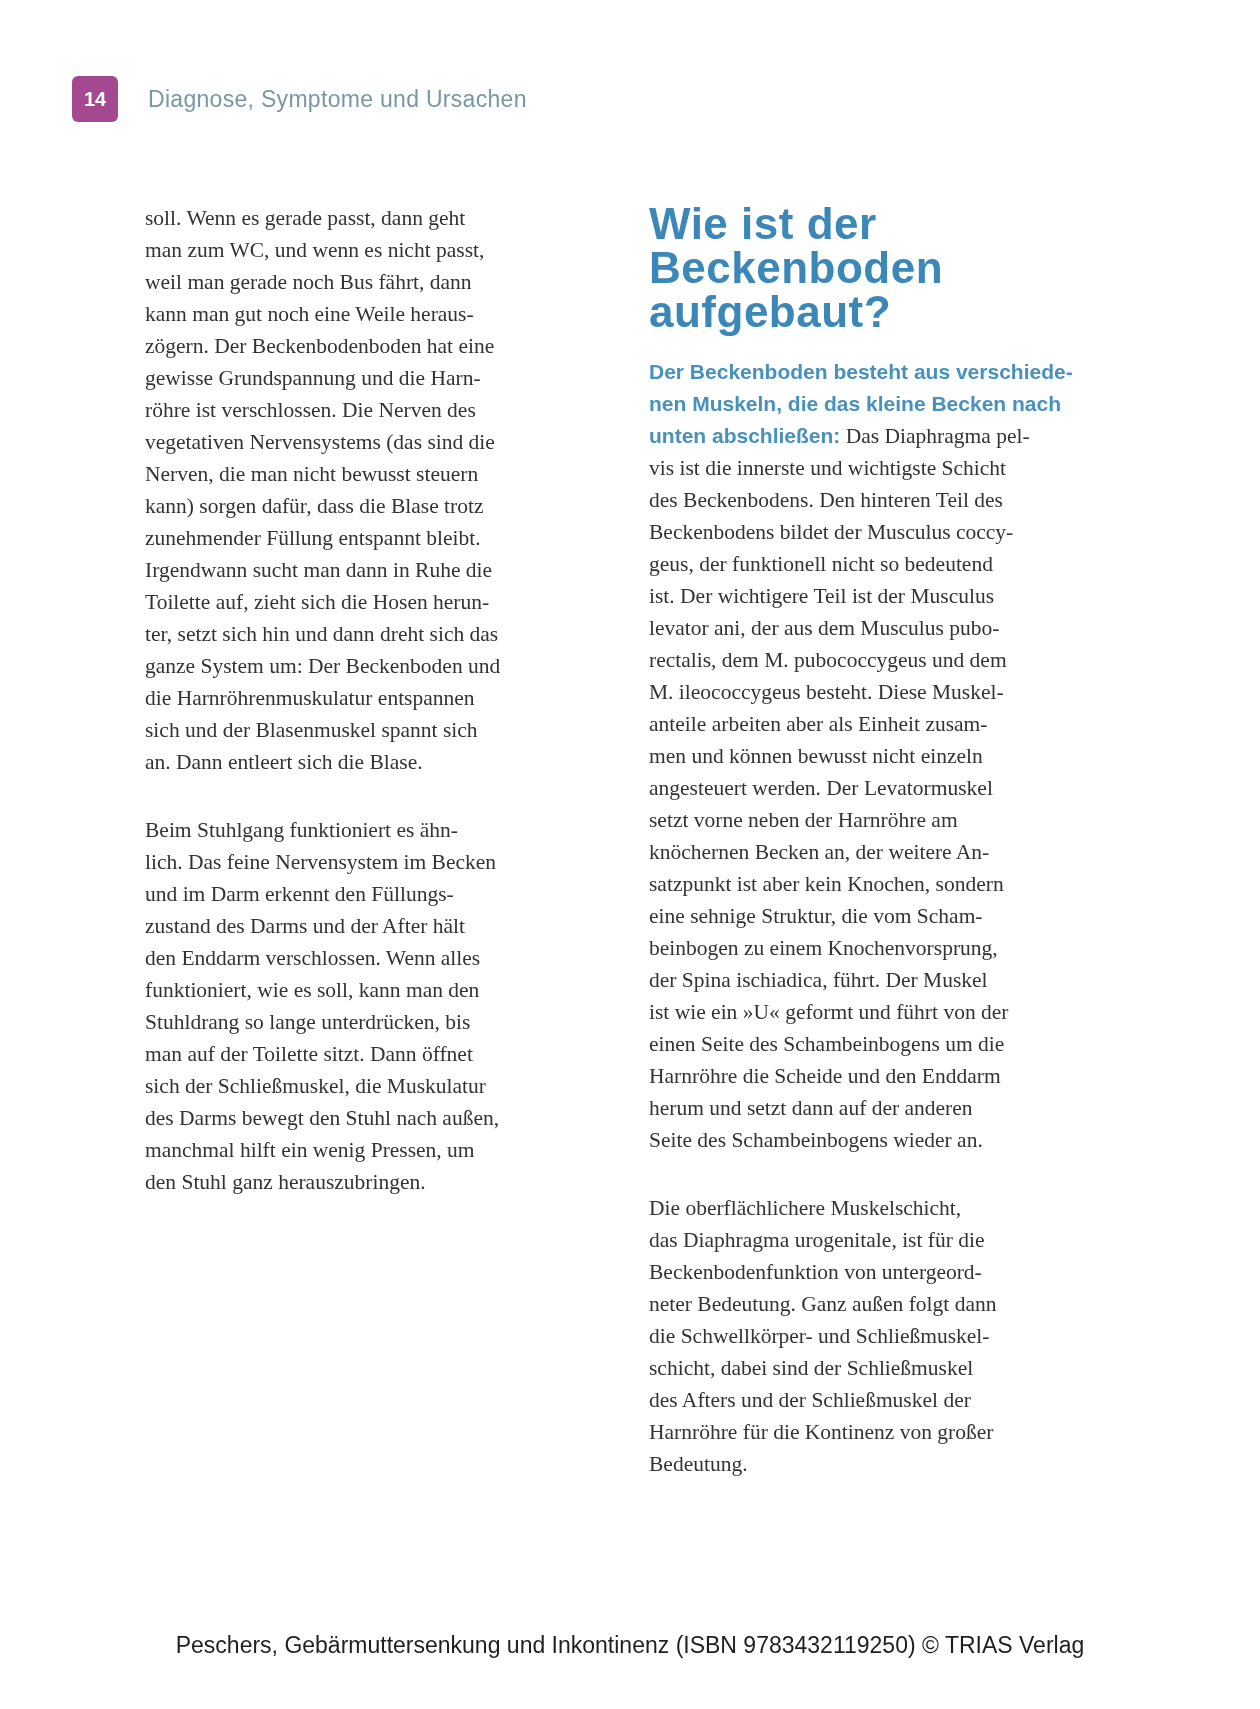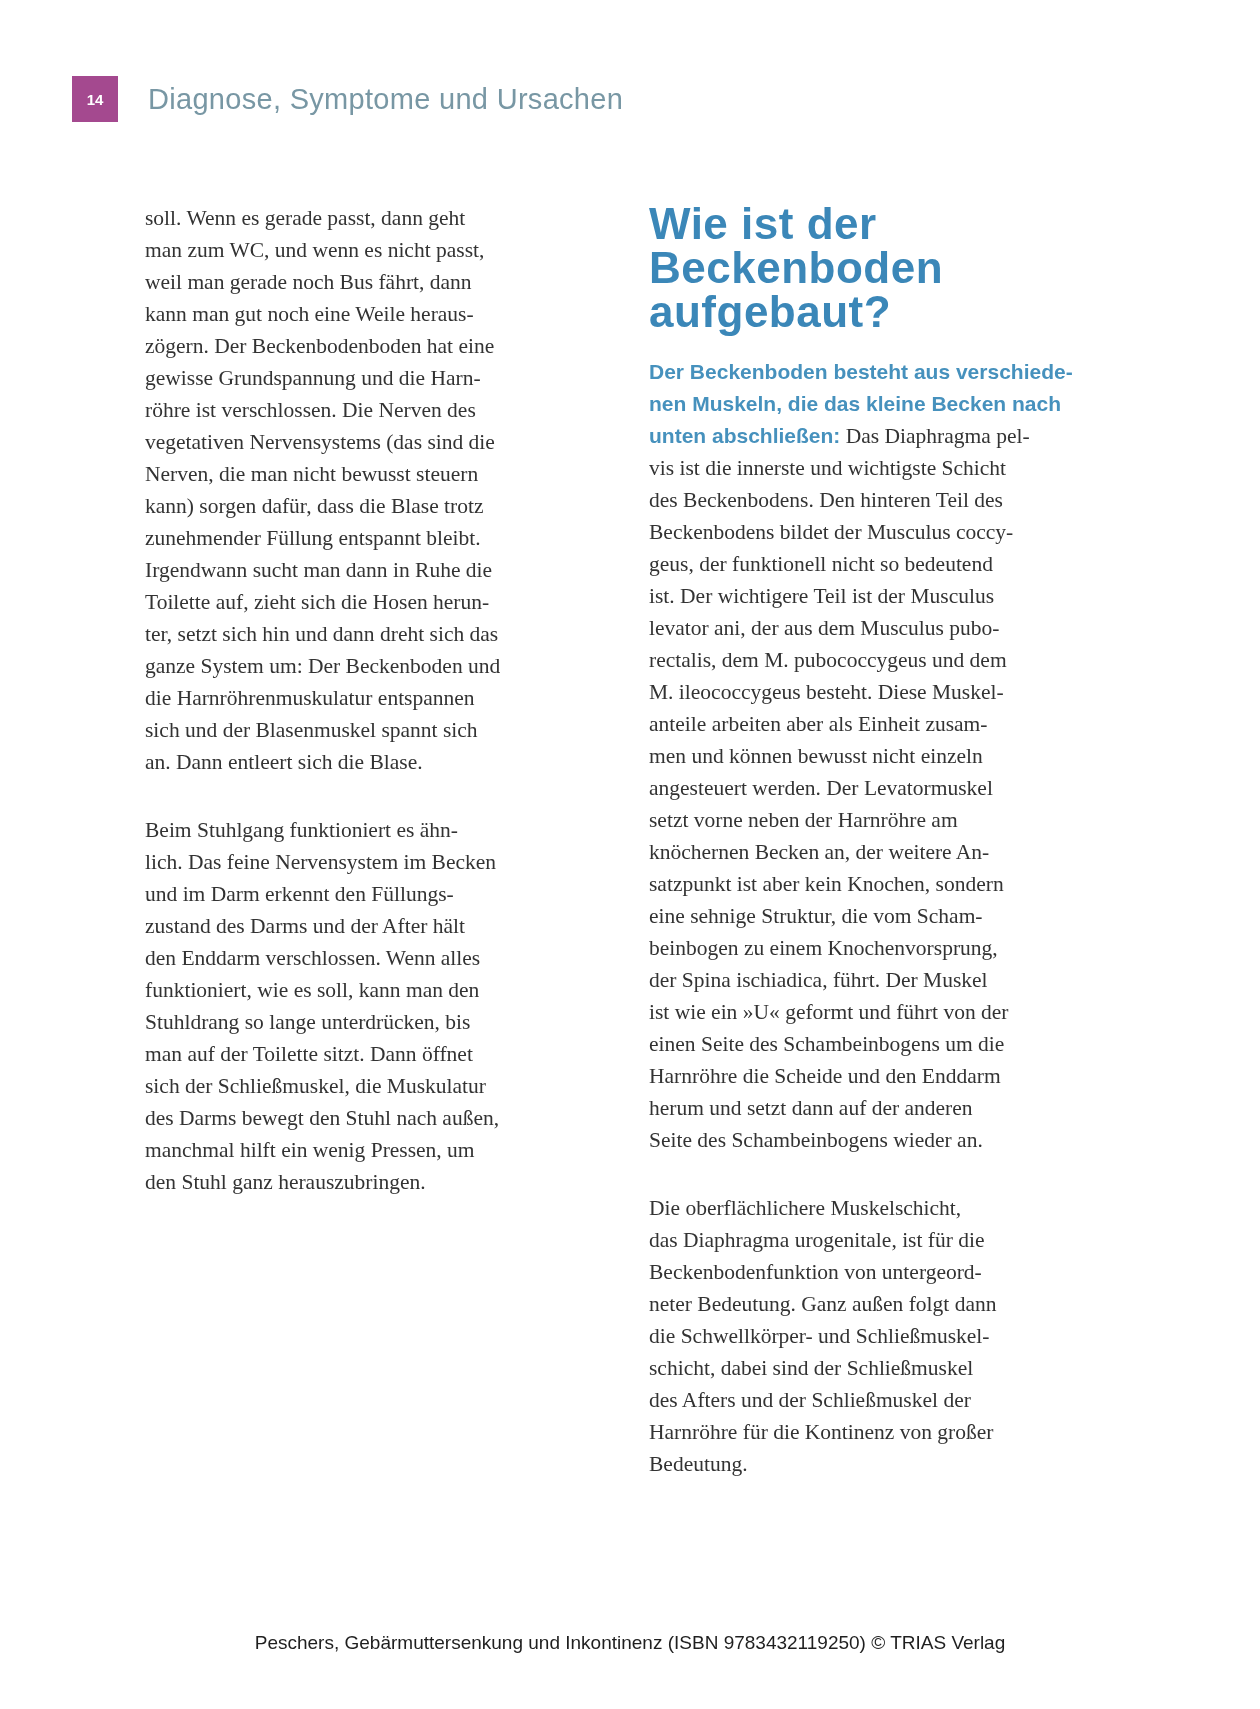--- a/index.html
+++ b/index.html
@@ -22,34 +22,34 @@
   .chapter-header {
     position: absolute;
     left: 72px;
     top: 76px;
     display: flex;
     align-items: center;
   }
   .page-badge {
     width: 46px;
     height: 46px;
-    border-radius: 0;
+    border-radius: 6px;
     background: #a4498f;
     color: #ffffff;
     font-family: "Liberation Sans", sans-serif;
     font-weight: bold;
-    font-size: 15px;
+    font-size: 20px;
     display: flex;
     align-items: center;
     justify-content: center;
   }
   .chapter-title {
     margin-left: 30px;
     font-family: "Liberation Sans", sans-serif;
-    font-size: 29px;
+    font-size: 23px;
     color: #7897a4;
     letter-spacing: 0.3px;
   }
 
   
   .content {
     position: absolute;
     left: 145px;
     top: 202px;
     display: flex;
@@ -89,21 +89,21 @@
   
   .page-footer {
     position: absolute;
     left: 0;
     right: 0;
     top: 1632px;
     text-align: center;
   }
   .footer-credit {
     font-family: "Liberation Sans", sans-serif;
-    font-size: 19px;
+    font-size: 23px;
     color: #1f1f1f;
   }
 </style>
 </head>
 <body>
 
 <div class="page">
 
   <header class="chapter-header">
     <div class="page-badge">

